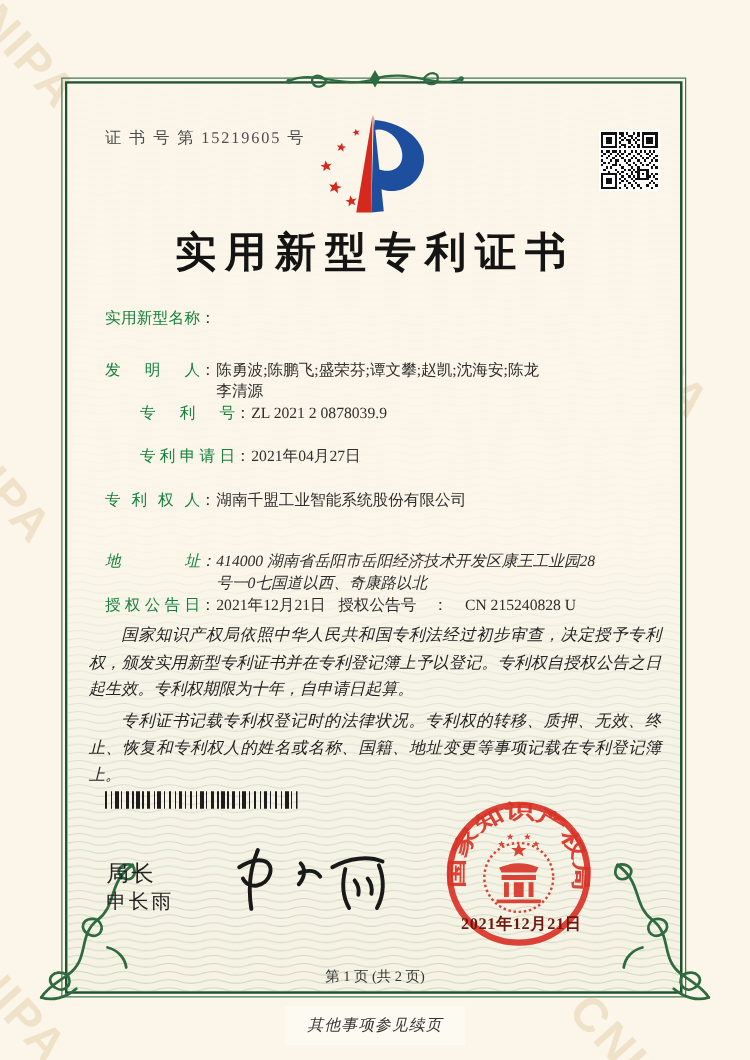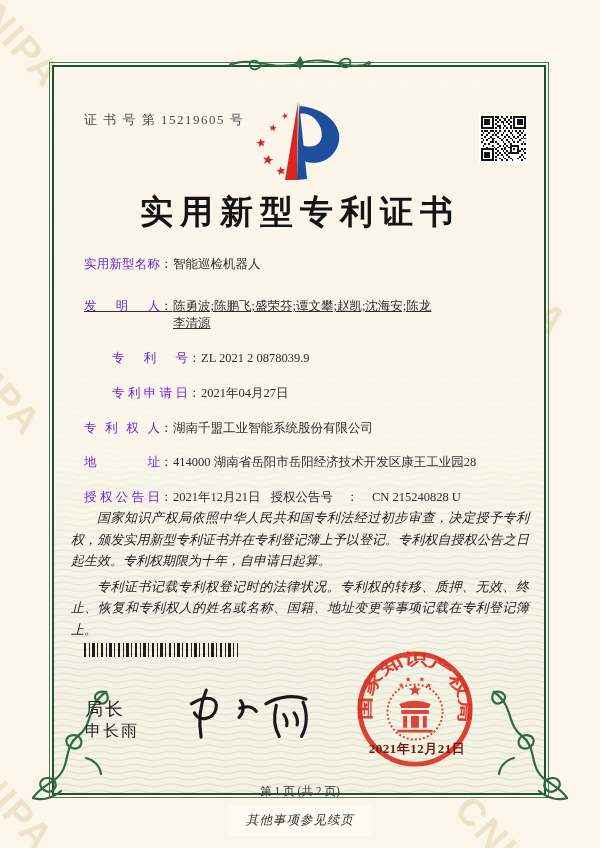--- a/index.html
+++ b/index.html
@@ -29,37 +29,37 @@
   .veil{position:absolute;left:0;top:0;width:100%;height:100%;
       background:linear-gradient(180deg,rgba(251,246,233,0.95) 0%,rgba(251,246,233,0.88) 52%,
       rgba(240,242,228,0.45) 70%,rgba(226,232,213,0.18) 100%);}
 
   .orn{position:absolute;z-index:4;}
   .orn-top{left:225px;top:52px;}
   .orn-bl{left:26px;top:688px;}
   .orn-br{left:484px;top:688px;transform:scaleX(-1);}
 
   
-  .content{position:absolute;left:0;top:10px;width:600px;height:672px;z-index:5;}
+  .content{position:absolute;left:0;top:0;width:600px;height:672px;z-index:5;}
 
   .cert-no{position:absolute;left:84px;top:101px;font-size:13px;color:#4c4c4c;letter-spacing:1.5px;}
   .logo{position:absolute;left:246px;top:88px;}
   .qr{position:absolute;left:479px;top:104px;}
   .doc-title{position:absolute;left:0;top:180px;width:600px;text-align:center;
       font-size:33px;font-weight:bold;color:#141414;letter-spacing:7px;}
 
   .fields{position:absolute;left:84px;top:246px;width:444px;font-size:12.5px;
       color:#2e2e2e;line-height:17px;}
   .frow{display:flex;align-items:flex-start;}
   .flabel{display:inline-block;width:76px;text-align-last:justify;-moz-text-align-last:justify;
-      flex:0 0 76px;color:#6d28d9;}
+      flex:0 0 76px;color:#15803d;}
   .fcolon{flex:0 0 13px;}
   .fval{flex:1 1 auto;}
-  .mb-a{margin-bottom:25px;} .mb-b{margin-bottom:18px;text-decoration:underline;} .mb-c{margin-bottom:18px;margin-left:28px;}
-  .mb-d{margin-bottom:17px;} .mb-e{margin-bottom:18px;}
+  .mb-a{margin-bottom:25px;} .mb-b{margin-bottom:0;} .mb-c{margin-bottom:18px;margin-left:28px;}
+  .mb-d{margin-bottom:32px;} .mb-e{margin-bottom:1px;font-style:italic;}
   .pair2{margin-left:10px;display:flex;gap:13px;}
   .flabel2{flex:0 0 auto;}
 
   .legal{position:absolute;left:67px;top:493px;width:466px;font-size:13px;color:#222;
       font-style:italic;line-height:1.66;text-align:justify;}
   .legal p{margin:4px;text-indent:2em;}
 
   .barcode{position:absolute;left:84px;top:633px;width:154px;height:14px;
       background-image:repeating-linear-gradient(90deg,
         #1d1d1d 0 2px,transparent 2px 5px,
@@ -201,21 +201,20 @@
                  M8 24h1v1h-1z M11 24h1v1h-1z M14 24h1v1h-1z M17 24h1v1h-1z M22 24h1v1h-1z"></path>
       </g>
     </svg>
 
     <div class="doc-title">实用新型专利证书</div>
 
     <div class="fields">
       <div class="frow mb-a">
         <span class="flabel">实用新型名称</span>
           <span class="fcolon">：</span>
-        <span class="fval">智能巡检机器人</span>
       </div>
       <div class="frow mb-b">
         <span class="flabel">发明人</span>
           <span class="fcolon">：</span>
         <span class="fval"><span>陈勇波;陈鹏飞;盛荣芬;谭文攀;赵凯;沈海安;陈龙</span><br><span>李清源</span></span>
       </div>
       <div class="frow mb-c">
         <span class="flabel">专利号</span>
           <span class="fcolon">：</span>
         <span class="fval">ZL 2021 2 0878039.9</span>
@@ -226,21 +225,21 @@
         <span class="fval">2021年04月27日</span>
       </div>
       <div class="frow mb-d">
         <span class="flabel">专利权人</span>
           <span class="fcolon">：</span>
         <span class="fval">湖南千盟工业智能系统股份有限公司</span>
       </div>
       <div class="frow mb-e">
         <span class="flabel">地址</span>
           <span class="fcolon">：</span>
-        <span class="fval"><span>414000 湖南省岳阳市岳阳经济技术开发区康王工业园28</span><br></span>
+        <span class="fval"><span>414000 湖南省岳阳市岳阳经济技术开发区康王工业园28</span><br><span>号一0七国道以西、奇康路以北</span></span>
       </div>
       <div class="frow">
         <span class="flabel">授权公告日</span>
           <span class="fcolon">：</span>
         <span>2021年12月21日</span>
         <span class="pair2">
           <span class="flabel2">授权公告号</span>
             <span class="fcolon">：</span>
           <span>CN 215240828 U</span>
         </span>

